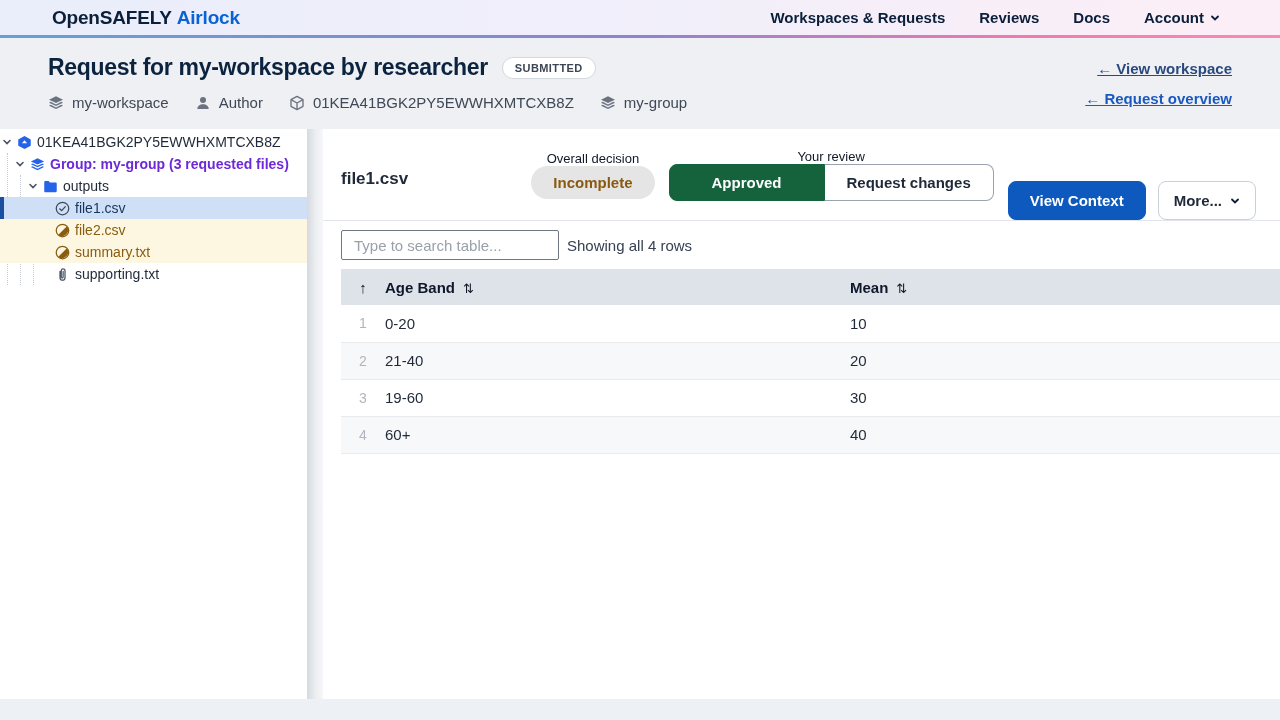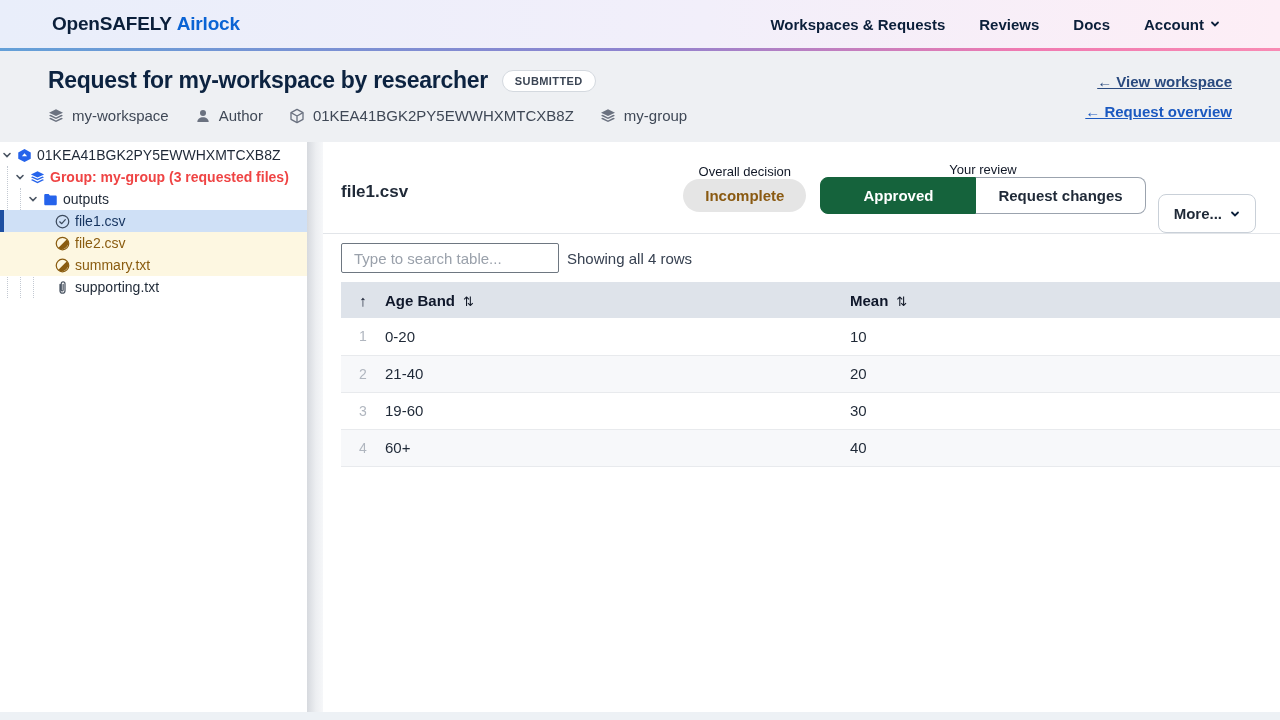--- a/index.html
+++ b/index.html
@@ -1,20 +1,20 @@
 <!DOCTYPE html>
 <html><head>
 <meta charset="utf-8">
 <style>
   * { margin:0; padding:0; box-sizing:border-box; }
   html,body { width:1280px; height:720px; overflow:hidden; }
   body { font-family:"Liberation Sans", sans-serif; background:#edf1f5; color:#1f2937; }
 
   
-  .nav { height:48px; display:flex; align-items:center; justify-content:space-between;
+  .nav { height:35px; display:flex; align-items:center; justify-content:space-between;
          padding:0 60px 0 52px;
          background:linear-gradient(90deg,#e9eefa 0%,#f2effa 55%,#fdeef6 100%); }
   .nav-border { height:3px; background:linear-gradient(90deg,#64a0d8 0%,#8f83cf 50%,#f07ab1 80%,#f88bb4 100%); }
   .brand { font-size:19px; font-weight:800; letter-spacing:-0.2px; cursor:pointer; }
   .brand .b1 { color:#0b1f3a; }
   .brand .b2 { color:#0a63d4; margin-left:5px; }
   .nav-items { display:flex; align-items:center; gap:34px; }
   .nav-item { font-size:15px; font-weight:700; color:#0b1f3a; cursor:pointer; display:flex; align-items:center; gap:6px; }
   .chev { width:10px; height:10px; flex:none; }
   .chev svg { display:block; stroke:#0b1f3a; }
@@ -38,21 +38,21 @@
 
   .sidebar { position:relative; width:307px; background:#ffffff; flex:none; font-size:14px; padding-top:2px; }
   .guide { position:absolute; width:0; border-left:1px dotted #c3c9d2; }
   .g1 { left:7px;  top:24px;  height:132px; }
   .g2 { left:20px; top:46px;  height:110px; }
   .g3 { left:33px; top:68px;  height:88px; }
   .tree-row { position:relative; height:22px; display:flex; align-items:center; cursor:pointer; color:#1f2937; }
   .tree-row .tchev { width:12px; margin-right:3px; flex:none; display:flex; align-items:center; }
   .tree-row .ticon { width:15px; height:15px; margin-right:5px; flex:none; display:flex; align-items:center; }
   .lvl0 { padding-left:2px; }
-  .lvl1 { padding-left:15px; font-weight:700; color:#ef4444; }
+  .lvl1 { padding-left:15px; font-weight:700; color:#6d28d9; }
   .lvl2 { padding-left:28px; }
   .lvl3 { padding-left:55px; }
   .row-selected { background:#cfe0f6; color:#15335f; }
   .sel-bar { position:absolute; left:0; top:0; width:4px; height:22px; background:#1d4fa1; }
   .row-pending { background:#fdf7e1; color:#8a5c10; }
 
   .gutter { width:16px; flex:none; background:linear-gradient(90deg,#d6d9de 0%, #eceef1 55%, #f6f7f9 100%); }
 
   .main { flex:1; background:#ffffff; min-width:0; display:flex; flex-direction:column; }
 
@@ -283,20 +283,21 @@
       </div>
 
       <div class="group review-group">
         <div class="group-label">Your review</div>
         <div class="btn-row">
           <button class="btn btn-approved">Approved</button>
           <button class="btn btn-reqchanges">Request changes</button>
         </div>
       </div>
 
+      <button class="btn btn-context">View Context</button>
 
       <button class="btn btn-more">
         <span>More...</span>
         <span class="chev">
           <svg viewBox="0 0 10 10" width="10" height="10" fill="none" stroke="#1f2937" stroke-width="1.8" stroke-linecap="round">
               <path d="M2 3.5 L5 6.5 L8 3.5"></path>
             </svg>
         </span>
       </button>
     </div>

